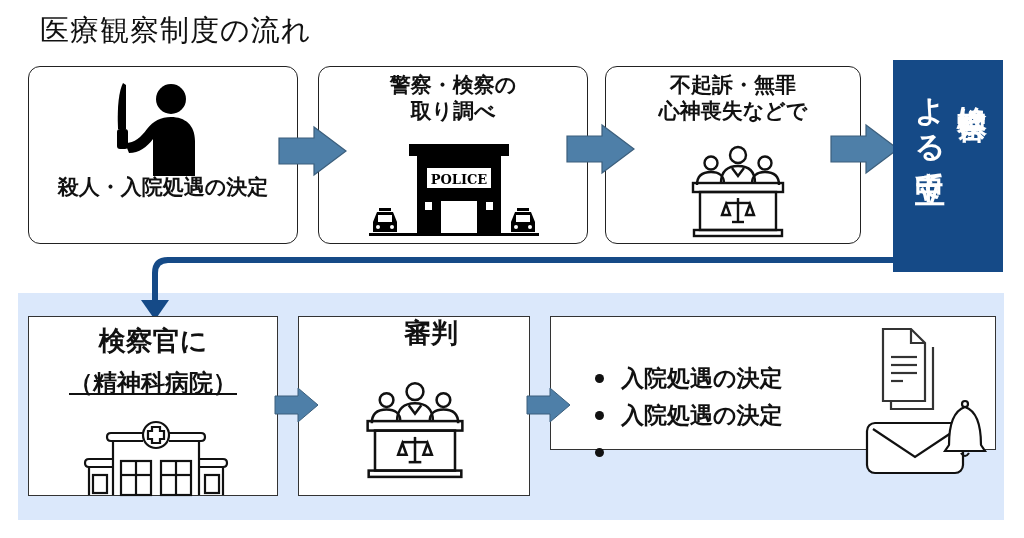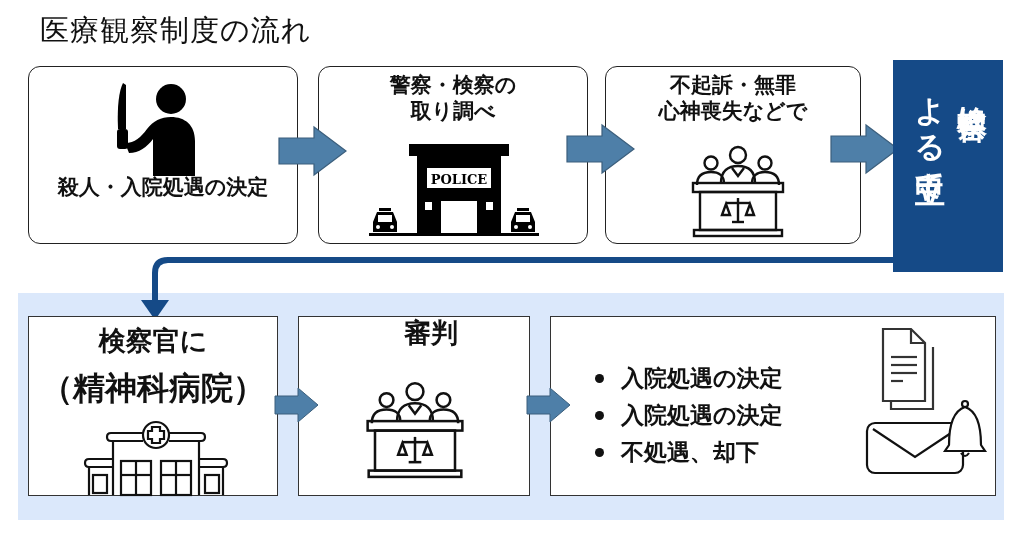--- a/index.html
+++ b/index.html
@@ -118,21 +118,21 @@
 
 <div class="abs navy">
   <div class="vtext" style="right:16px; top:22px;">検察官に</div>
   <div class="vtext" style="right:58px; top:16px;">よる申立て</div>
 </div>
 
 <div class="sq" style="left:28px; top:316px; width:250px; height:180px;">
   <div class="ctext t28" style="top:8px;">
     <div>検察官に</div>
   </div>
-  <div class="ctext t22" style="top:52px; font-size:32px;">
+  <div class="ctext t22" style="top:52px; font-size:24px;text-decoration:underline;">
     <div>（精神科病院）</div>
   </div>
   <svg width="150" height="76" style="left:52px; top:102px;" viewBox="0 0 150 76" fill="none" stroke="#111" stroke-width="2.2">
     <circle cx="75" cy="16" r="13"></circle>
     <path d="M71 8 L79 8 L79 12 L83 12 L83 20 L79 20 L79 24 L71 24 L71 20 L67 20 L67 12 L71 12 Z"></path>
     <path d="M62 14 L30 14 Q26 14 26 18 Q26 22 30 22 L62 22"></path>
     <path d="M88 14 L120 14 Q124 14 124 18 Q124 22 120 22 L88 22"></path>
     <line x1="32" y1="22" x2="32" y2="76"></line>
       <line x1="118" y1="22" x2="118" y2="76"></line>
     <path d="M32 40 L8 40 Q4 40 4 44 Q4 48 8 48 L32 48"></path>
@@ -166,25 +166,25 @@
     <rect x="12" y="49" width="76" height="38"></rect>
     <rect x="6" y="87" width="88" height="6"></rect>
     <line x1="50" y1="55" x2="50" y2="78"></line>
     <line x1="38" y1="60" x2="62" y2="60"></line>
     <path d="M34 72 L38 61 L42 72 Z"></path>
       <path d="M58 72 L62 61 L66 72 Z"></path>
     <line x1="44" y1="79" x2="56" y2="79"></line>
   </svg>
 </div>
 
-<div class="sq" style="left:550px; top:316px; width:446px; height:180px;">
+<div class="sq" style="left:550px; top:316px; width:446px; height:134px;">
   <ul class="bullets">
     <li><span class="dot"></span><span>入院処遇の決定</span></li>
     <li><span class="dot"></span><span>入院処遇の決定</span></li>
-    <li><span class="dot"></span><span>不処遇、却下</span></li>
+    <li><span class="dot"></span></li>
   </ul>
   <svg width="130" height="150" style="left:310px; top:10px;" viewBox="0 0 130 150" fill="none" stroke="#333" stroke-width="2.2">
     <path d="M30 8 L30 82 L72 82 L72 20"></path>
     <path d="M22 2 L22 74 L64 74 L64 16 L50 2 Z" fill="#fff"></path>
     <path d="M50 2 L50 16 L64 16"></path>
     <line x1="30" y1="30" x2="56" y2="30"></line>
       <line x1="30" y1="38" x2="56" y2="38"></line>
     <line x1="30" y1="46" x2="56" y2="46"></line>
       <line x1="30" y1="54" x2="42" y2="54"></line>
     <rect x="6" y="96" width="96" height="50" rx="8" fill="#fff" stroke="#111"></rect>

